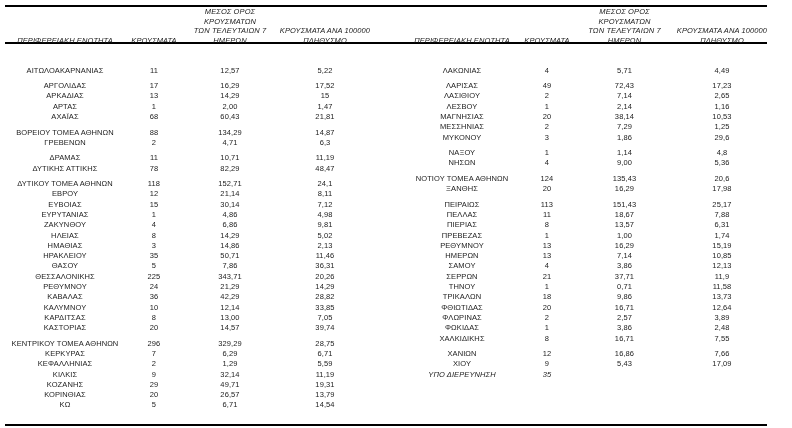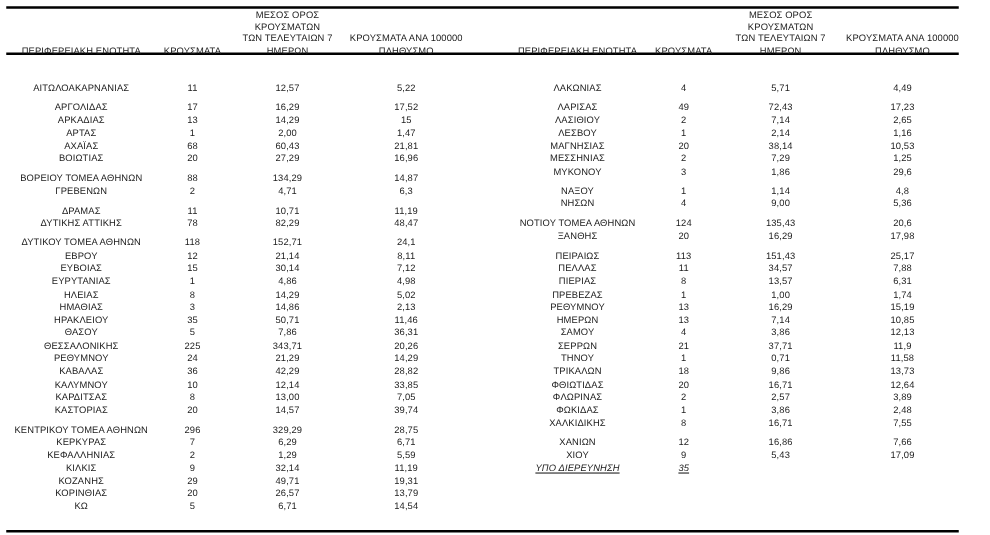--- a/index.html
+++ b/index.html
@@ -14,25 +14,25 @@
   .tables{position:absolute;top:7px;left:5px;display:flex;gap:34px;align-items:flex-start;}
   table{border-collapse:collapse;table-layout:fixed;}
   table.left{width:368px;}
   table.right{width:365px;}
   th,td{
     padding:0;text-align:center;vertical-align:middle;
     font-size:7.5px;font-weight:400;letter-spacing:0.1px;
     overflow:hidden;white-space:nowrap;
   }
   thead tr{height:35px;}
-  thead th{vertical-align:bottom;padding-bottom:4px;white-space:pre-line;line-height:9.5px;}
+  thead th{vertical-align:bottom;padding-bottom:4px;white-space:pre-line;line-height:9.5px;font-style:italic;}
   tbody tr{height:10.3px;}
   tbody tr.spacer{height:5.2px;}
   tbody tr.lead{height:16px;}
-  tbody tr.em td{font-style:italic;text-decoration:underline;}
+  tbody tr.em td{font-style:italic;}
 </style>
 </head>
 <body>
 
 <div class="rule top"></div>
 <div class="rule head"></div>
 <div class="rule bottom"></div>
 
 <div class="tables">
   <table class="left">
@@ -83,26 +83,20 @@
           <td>1</td>
           <td>2,00</td>
           <td>1,47</td>
         </tr>
         <tr>
           <td>ΑΧΑΪΑΣ</td>
           <td>68</td>
           <td>60,43</td>
           <td>21,81</td>
         </tr>
-        <tr>
-          <td>ΒΟΙΩΤΙΑΣ</td>
-          <td>20</td>
-          <td>27,29</td>
-          <td>16,96</td>
-        </tr>
         <tr class="spacer">
           <td colspan="4"></td>
         </tr>
         <tr>
           <td>ΒΟΡΕΙΟΥ ΤΟΜΕΑ ΑΘΗΝΩΝ</td>
           <td>88</td>
           <td>134,29</td>
           <td>14,87</td>
         </tr>
         <tr>
@@ -145,20 +139,26 @@
           <td>ΕΥΒΟΙΑΣ</td>
           <td>15</td>
           <td>30,14</td>
           <td>7,12</td>
         </tr>
         <tr>
           <td>ΕΥΡΥΤΑΝΙΑΣ</td>
           <td>1</td>
           <td>4,86</td>
           <td>4,98</td>
+        </tr>
+        <tr>
+          <td>ΖΑΚΥΝΘΟΥ</td>
+          <td>4</td>
+          <td>6,86</td>
+          <td>9,81</td>
         </tr>
         <tr>
           <td>ΗΛΕΙΑΣ</td>
           <td>8</td>
           <td>14,29</td>
           <td>5,02</td>
         </tr>
         <tr>
           <td>ΗΜΑΘΙΑΣ</td>
           <td>3</td>
@@ -363,21 +363,21 @@
         </tr>
         <tr>
           <td>ΠΕΙΡΑΙΩΣ</td>
           <td>113</td>
           <td>151,43</td>
           <td>25,17</td>
         </tr>
         <tr>
           <td>ΠΕΛΛΑΣ</td>
           <td>11</td>
-          <td>34,57</td>
+          <td>18,67</td>
           <td>7,88</td>
         </tr>
         <tr>
           <td>ΠΙΕΡΙΑΣ</td>
           <td>8</td>
           <td>13,57</td>
           <td>6,31</td>
         </tr>
         <tr>
           <td>ΠΡΕΒΕΖΑΣ</td>

